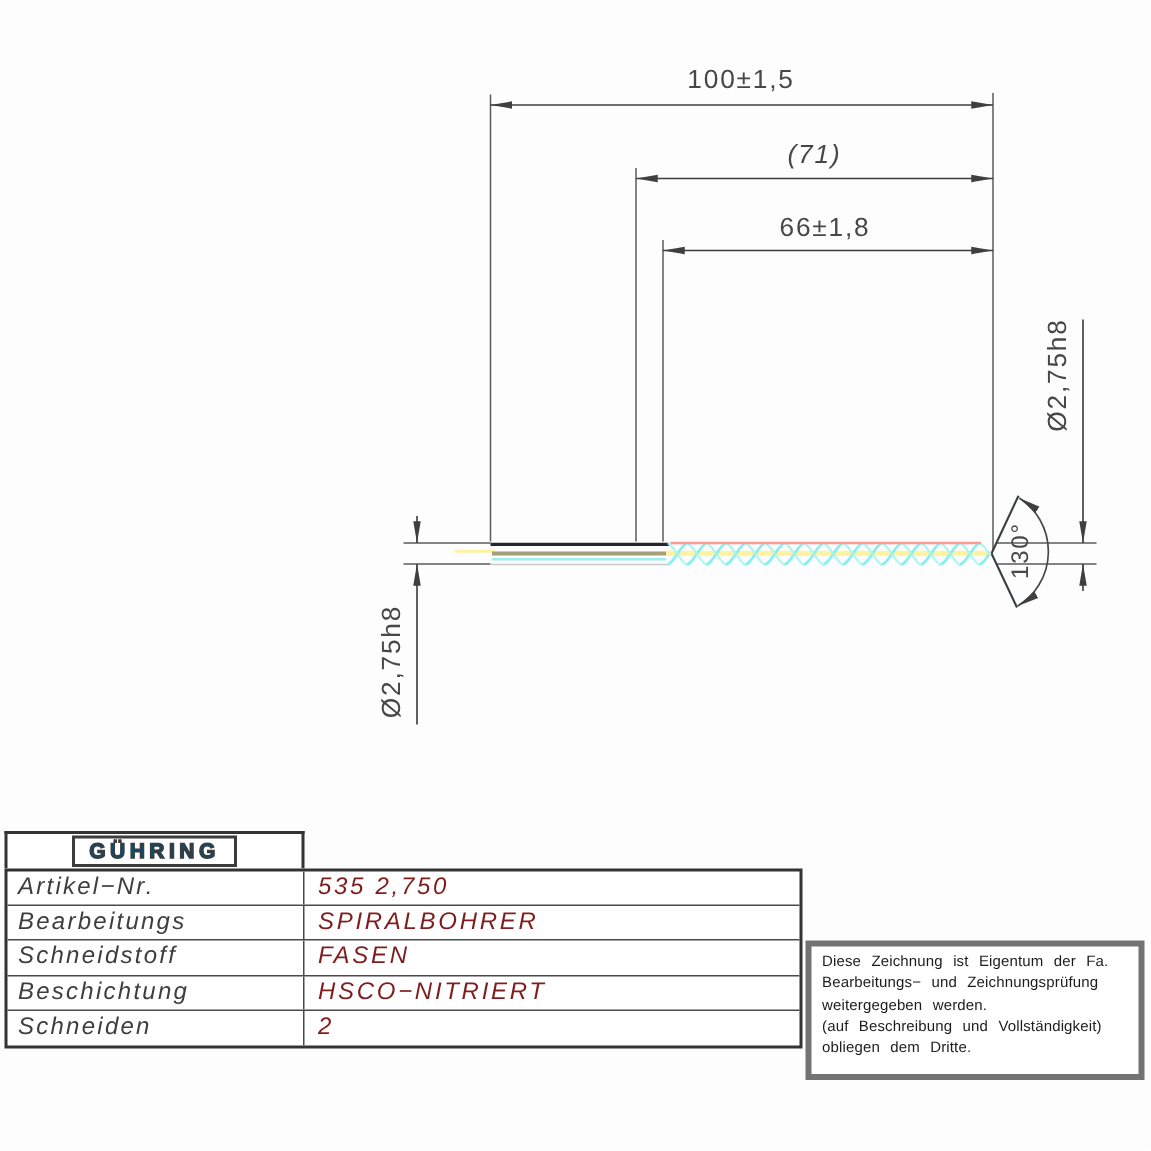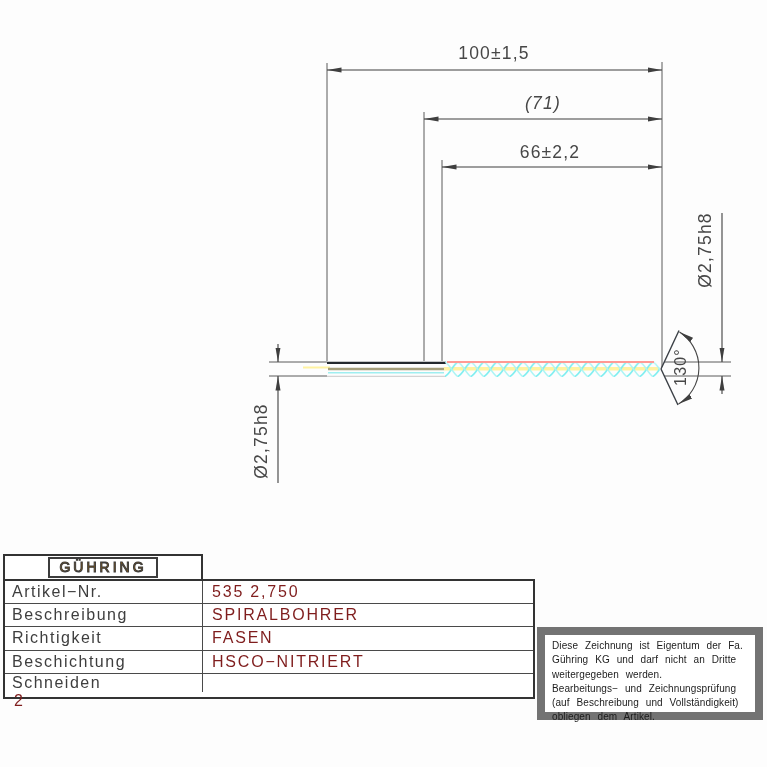--- a/index.html
+++ b/index.html
@@ -10,32 +10,32 @@
   
   .dim{position:absolute;color:#474747;font-size:17.5px;letter-spacing:1.2px;white-space:nowrap;
        transform:translate(-50%,-50%);}
   .dim.rot{transform:translate(-50%,-50%) rotate(-90deg);}
 
   
   .tblock{position:absolute;left:3px;top:554px;}
   .logo-cell{width:200px;height:25px;border:2px solid #333;border-bottom:none;box-sizing:border-box;
              display:flex;align-items:center;justify-content:center;background:#fff;}
   .logo-frame{border:2px solid #3c3c3c;padding:0 9px;height:17px;line-height:16px;
-              font-size:14px;font-weight:normal;letter-spacing:3px;color:#a16207;
+              font-size:14px;font-weight:bold;letter-spacing:3px;color:#0c4a6e;
               -webkit-text-stroke:1px #3c3c3c;white-space:nowrap;}
   .grid{width:532px;border:2px solid #333;box-sizing:border-box;background:#fff;}
-  .row{display:flex;height:23.2px;border-bottom:1.7px solid #4a4a4a;box-sizing:border-box;}
-  .row:last-child{border-bottom:none;flex-direction:column;}
+  .row{display:flex;height:23.2px;border-bottom:1.7px solid #4a4a4a;box-sizing:border-box;font-style:italic;}
+  .row:last-child{border-bottom:none;}
   .lbl{width:198px;border-right:1.7px solid #4a4a4a;box-sizing:border-box;padding-left:7px;
        display:flex;align-items:center;font-size:16px;letter-spacing:1.5px;color:#3e3e3e;white-space:nowrap;}
   .val{flex:1;padding-left:9px;display:flex;align-items:center;font-size:16px;
        letter-spacing:1.8px;color:#7f1d1d;white-space:nowrap;}
 
   
-  .note{position:absolute;left:537px;top:627px;width:226px;height:93px;border:8px solid #737373;
+  .note{position:absolute;left:537px;top:627px;width:226px;height:93px;border:4px solid #737373;
         box-sizing:border-box;background:#fff;padding:4px 4px 0 7px;font-size:10px;line-height:14.3px;
         color:#1c1c1c;word-spacing:4px;letter-spacing:0.1px;white-space:nowrap;}
 </style>
 </head>
 <body>
 
 <div class="canvas">
 
   <svg class="draw" width="767" height="545" viewBox="0 0 767 545">
     <defs>
@@ -85,55 +85,54 @@
 
     <g>
       <line x1="661" y1="369" x2="679" y2="330.5" stroke="#3a3f45" stroke-width="1.4"></line>
       <line x1="661" y1="369" x2="678" y2="405" stroke="#3a3f45" stroke-width="1.4"></line>
       <path d="M 679.5,332 A 42.5 42.5 0 0 1 678.5,404" fill="none" stroke="#474747" stroke-width="1.1" marker-start="url(#arr)" marker-end="url(#arr)"></path>
     </g>
   </svg>
 
   <div class="dim" style="left:494px;top:53px;text-align:right;">100±1,5</div>
   <div class="dim" style="left:543px;top:103px;font-style:italic;">(71)</div>
-  <div class="dim" style="left:550px;top:152px;">66±2,2</div>
+  <div class="dim" style="left:550px;top:152px;">66±1,8</div>
   <div class="dim rot" style="left:705px;top:250px;">Ø2,75h8</div>
   <div class="dim rot" style="left:261px;top:441px;">Ø2,75h8</div>
   <div class="dim rot" style="left:681px;top:367px;font-size:16px;">130°</div>
 
   <div class="tblock">
     <div class="logo-cell">
       <span class="logo-frame">GÜHRING</span>
     </div>
     <div class="grid">
       <div class="row">
         <div class="lbl">Artikel−Nr.</div>
         <div class="val">535 2,750</div>
       </div>
       <div class="row">
-        <div class="lbl">Beschreibung</div>
+        <div class="lbl">Bearbeitungs</div>
         <div class="val">SPIRALBOHRER</div>
       </div>
       <div class="row">
-        <div class="lbl">Richtigkeit</div>
+        <div class="lbl">Schneidstoff</div>
         <div class="val">FASEN</div>
       </div>
       <div class="row">
         <div class="lbl">Beschichtung</div>
         <div class="val">HSCO−NITRIERT</div>
       </div>
       <div class="row">
         <div class="lbl">Schneiden</div>
         <div class="val">2</div>
       </div>
     </div>
   </div>
 
   <div class="note">
     <div>Diese Zeichnung ist Eigentum der Fa.</div>
-    <div>Gühring KG und darf nicht an Dritte</div>
+    <div>Bearbeitungs− und Zeichnungsprüfung</div>
     <div>weitergegeben werden.</div>
-    <div>Bearbeitungs− und Zeichnungsprüfung</div>
     <div>(auf Beschreibung und Vollständigkeit)</div>
-    <div>obliegen dem Artikel.</div>
+    <div>obliegen dem Dritte.</div>
   </div>
 
 </div>
 
 </body></html>

